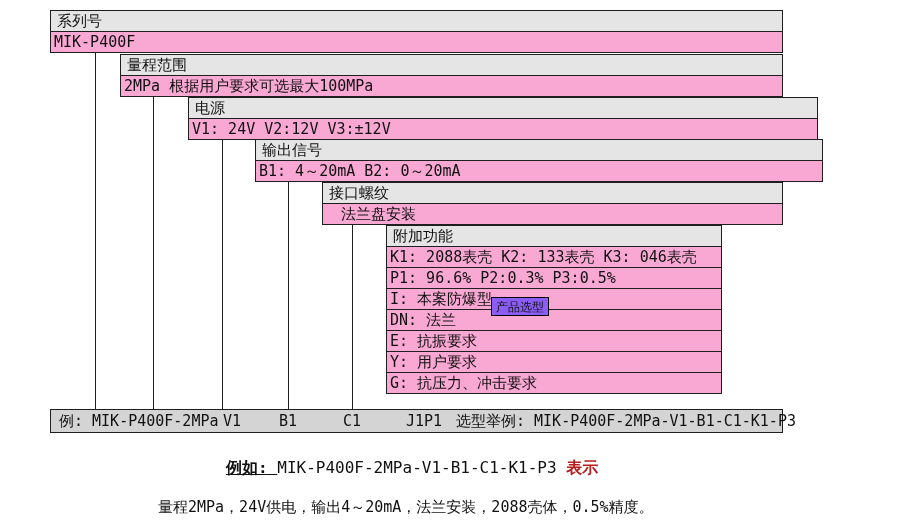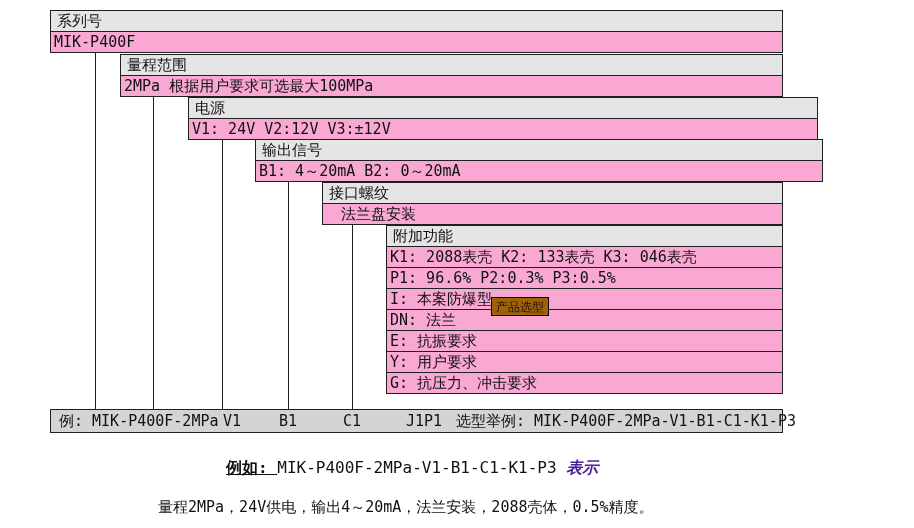--- a/index.html
+++ b/index.html
@@ -12,33 +12,33 @@
       border-bottom:1px solid #1f1f1f;white-space:nowrap;overflow:hidden;}
   .rw{height:20px;line-height:20px;font-size:15px;padding:0 3px;background:#f9a8d4;
       border-bottom:1px solid #1f1f1f;white-space:nowrap;overflow:hidden;}
   .rw:last-child{border-bottom:none;}
   .rw.indent{padding-left:18px;}
   .vline{position:absolute;width:1px;background:#1f1f1f;}
   .example{position:absolute;left:50px;top:409px;width:733px;height:24px;box-sizing:border-box;
       background:#d4d4d4;border:1px solid #1f1f1f;font-size:15px;line-height:22px;}
   .example span{position:absolute;top:0;white-space:nowrap;}
   .tooltip{position:absolute;left:491px;top:297px;height:19px;line-height:18px;
-      background:#a16207;border:1px solid #000000;font-size:12px;padding:0 4px;
+      background:#8b5cf6;border:1px solid #000000;font-size:12px;padding:0 4px;
       white-space:nowrap;z-index:6;box-sizing:border-box;}
   .cap1{position:absolute;left:226px;top:458px;font-size:16px;line-height:20px;white-space:nowrap;}
   .cap1 .lbl{font-weight:bold;text-decoration:underline;}
-  .cap1 .red{font-weight:bold;color:#4c1d95;font-style:italic;}
+  .cap1 .red{font-weight:bold;color:#b91c1c;}
   .cap2{position:absolute;left:158px;top:497px;font-size:15px;line-height:20px;white-space:nowrap;}
   
   #box-series{left:50px;top:10px;width:733px;}
   #box-range{left:120px;top:54px;width:663px;}
   #box-power{left:188px;top:97px;width:630px;}
   #box-output{left:255px;top:139px;width:568px;}
   #box-thread{left:322px;top:182px;width:461px;}
-  #box-extra{left:386px;top:225px;width:397px;}
+  #box-extra{left:386px;top:225px;width:336px;}
   #vl1{left:95px;top:53px;height:356px;}
   #vl2{left:153px;top:97px;height:312px;}
   #vl3{left:222px;top:140px;height:269px;}
   #vl4{left:288px;top:182px;height:227px;}
   #vl5{left:352px;top:225px;height:184px;}
   #ex-prefix{left:8px;}  #ex-c0{left:172px;} #ex-c1{left:228px;}
   #ex-c2{left:292px;}    #ex-c3{left:355px;} #ex-summary{left:405px;}
 </style>
 </head>
 <body>

